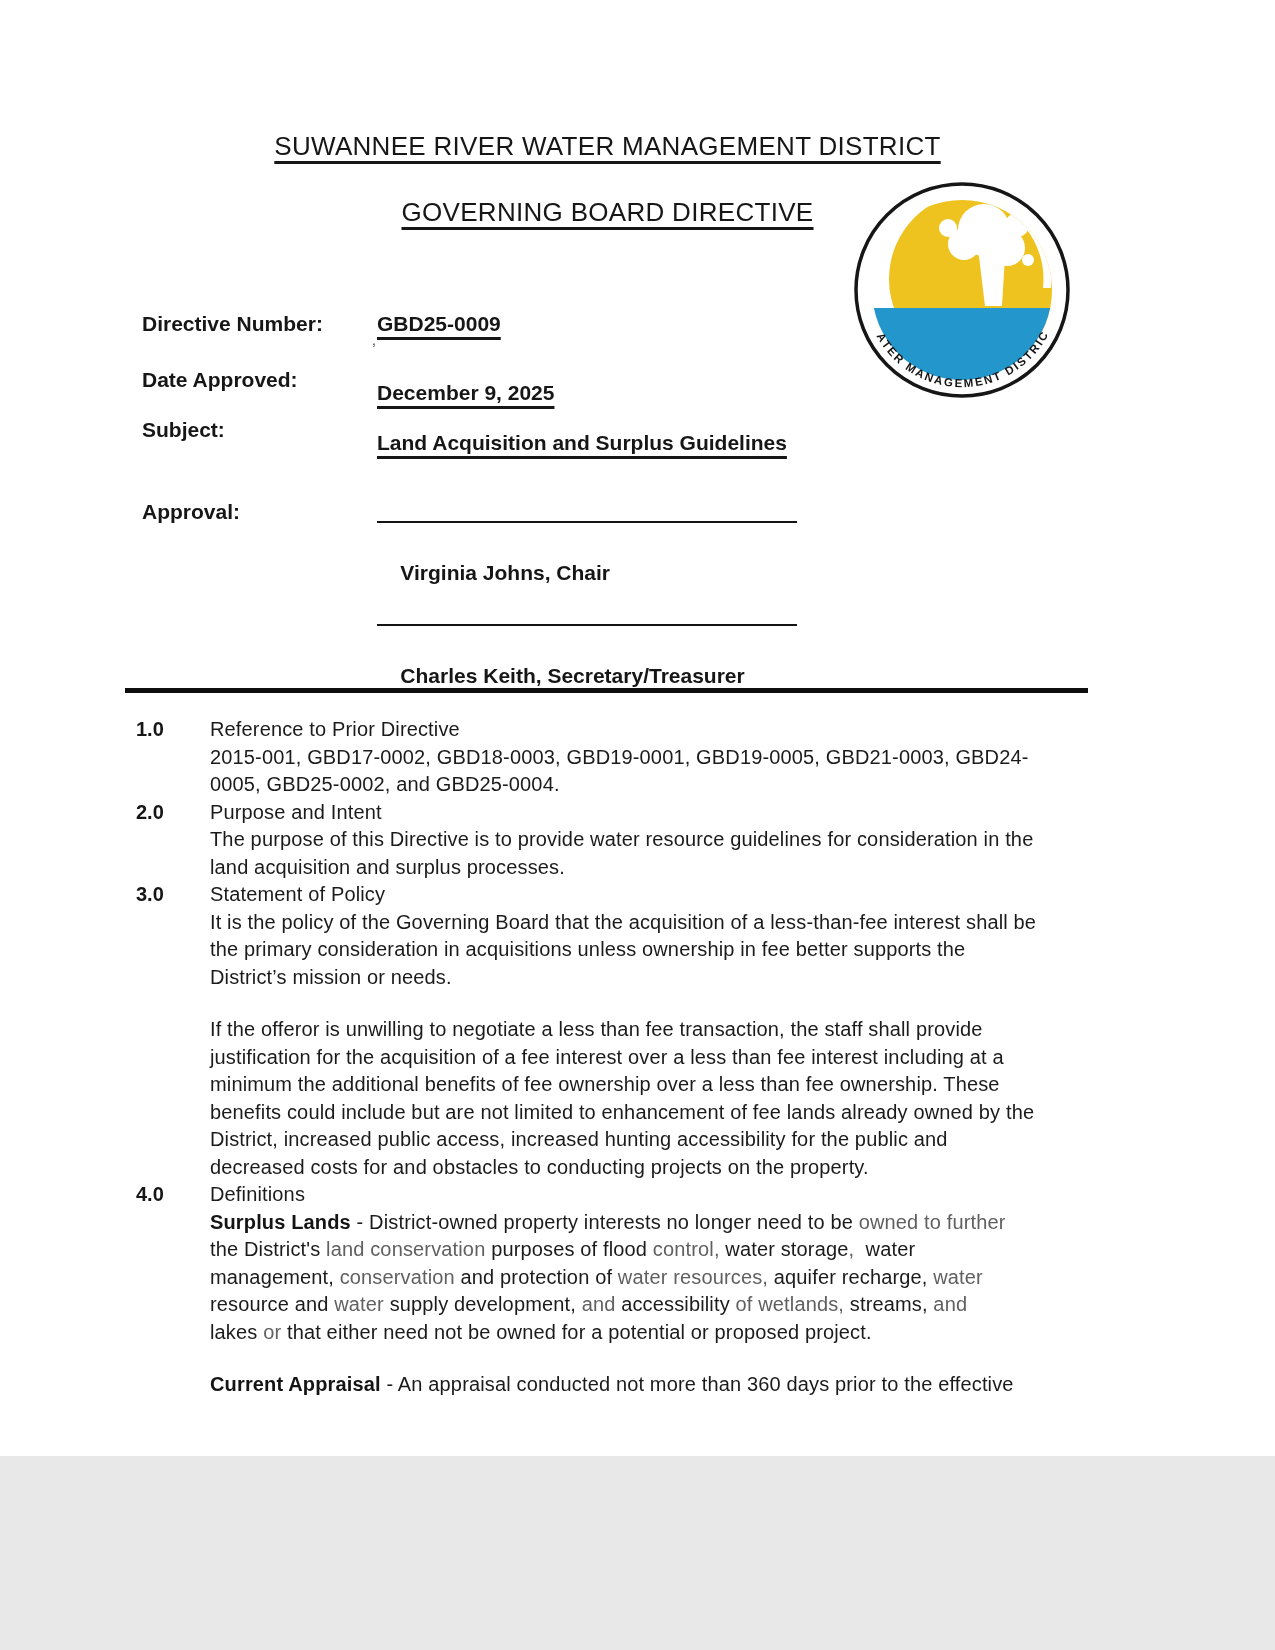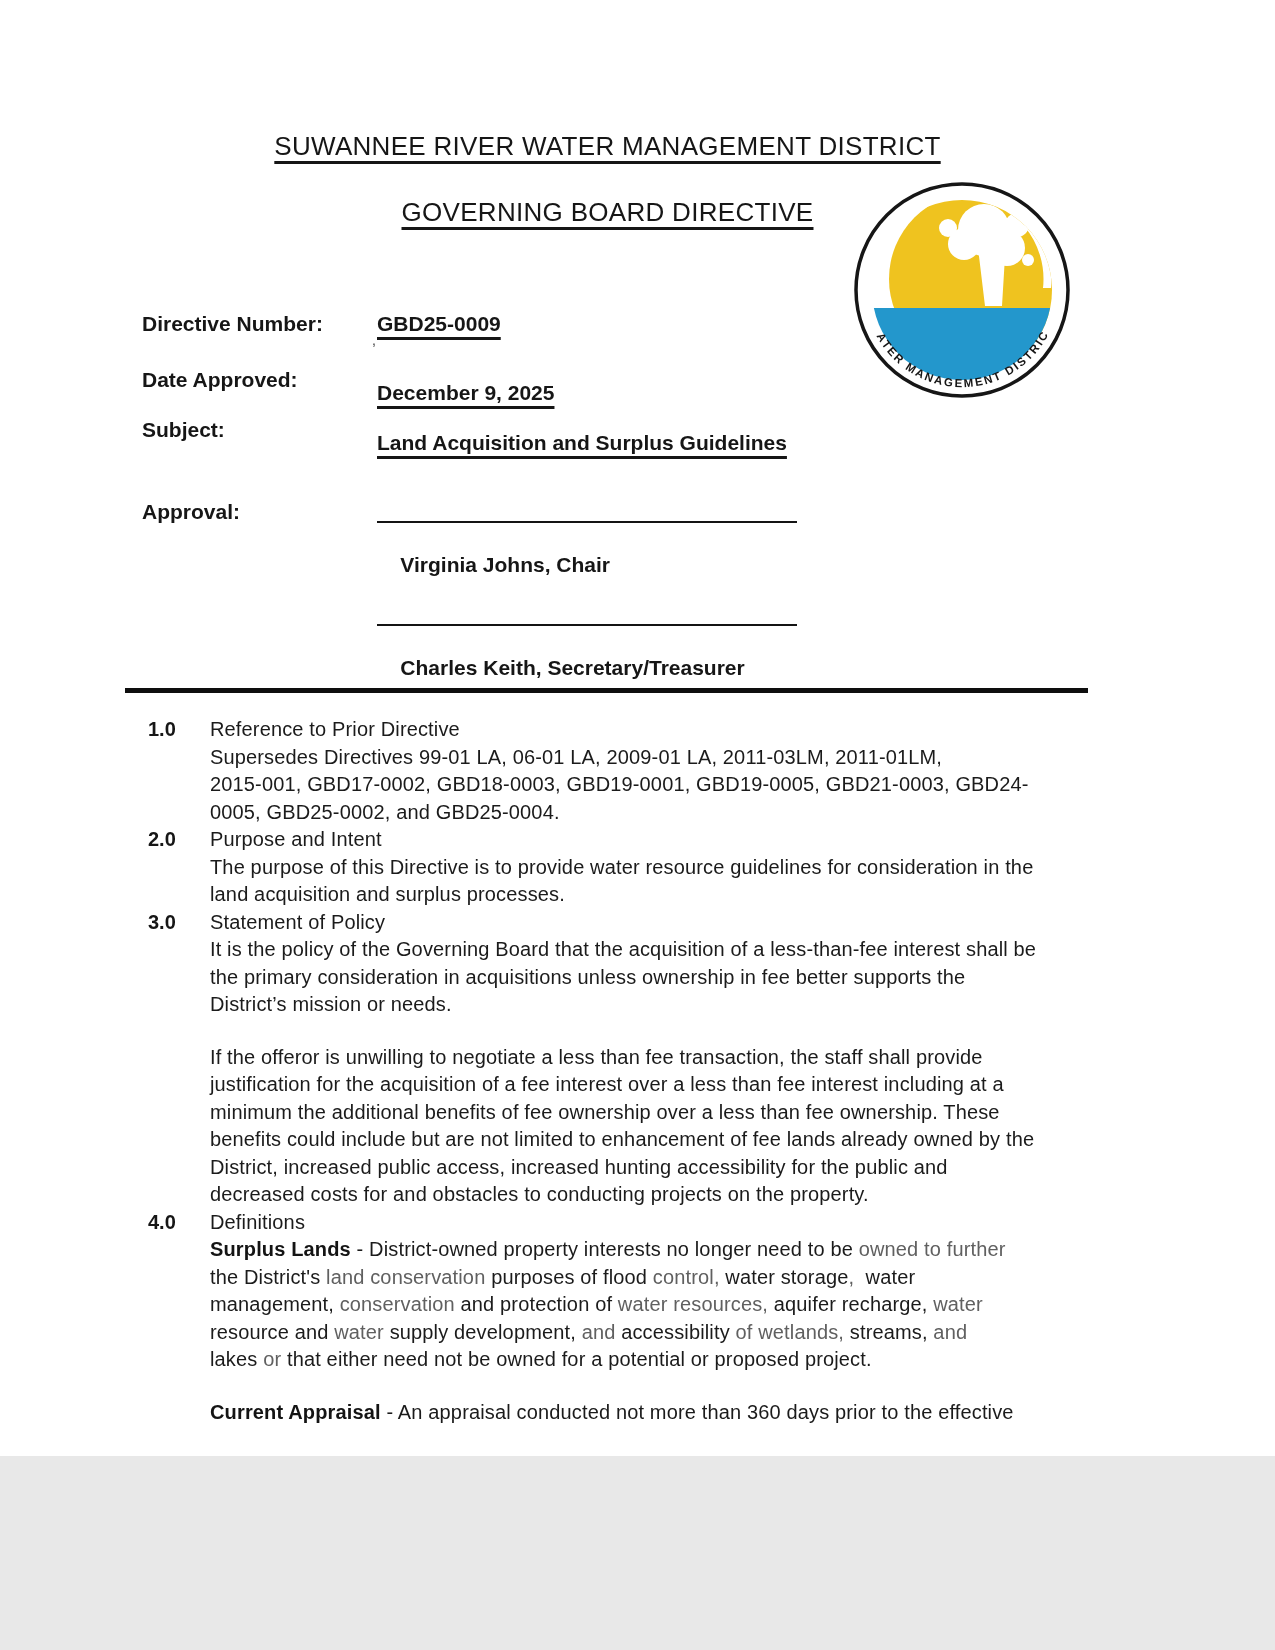--- a/index.html
+++ b/index.html
@@ -28,30 +28,30 @@
   .logo{position:absolute;left:852px;top:180px;width:220px;height:220px;}
   
   .meta-label{position:absolute;left:142px;font-size:21px;font-weight:700;color:#161616;white-space:pre;}
   .meta-value{
     position:absolute;left:377px;font-size:21px;font-weight:700;color:#161616;white-space:pre;
     text-decoration:underline;text-decoration-thickness:3px;text-underline-offset:6px;
   }
   .stray-mark{position:absolute;left:372px;top:332px;font-size:14px;color:#3c3c3c;}
   .sig-block{
     position:absolute;left:377px;width:420px;
-    border-top:2.5px solid #141414;padding-top:6px;
+    border-top:2.5px solid #141414;padding-top:14px;
     font-size:21px;font-weight:700;color:#161616;white-space:pre;
   }
   
   .rule{position:absolute;left:125px;top:688px;width:963px;height:5px;background:#0e0e0e;}
   
   .sections{position:absolute;left:132px;top:716px;width:1000px;font-size:20px;line-height:27.5px;}
   .section{position:relative;padding-left:78px;}
   .section:first-child{margin-top:0;}
-  .sec-num{position:absolute;left:16px;top:0;font-weight:700;color:#161616;}
+  .sec-num{position:absolute;left:4px;top:0;font-weight:700;color:#161616;}
   .sec-title{font-weight:400;color:#161616;white-space:pre;}
   .para{margin-top:25px;}
   .para.first{margin-top:0;}
   .t-line{white-space:pre;letter-spacing:.15px;color:#1b1b1b;}
   .t-line .b{font-weight:700;color:#141414;}
   .t-line .m{color:#606060;}
   
   .footer-right{
     position:absolute;left:935px;top:1508px;width:175px;text-align:center;
     font-size:21px;line-height:28px;color:#1b1b1b;
@@ -122,21 +122,20 @@
     <span>Charles Keith, Secretary/Treasurer</span>
   </div>
 
   <div class="rule"></div>
 
   <div class="sections" id="sections-root">
       <div class="section">
         <span class="sec-num">1.0</span>
         <div class="sec-title t-line">Reference to Prior Directive</div>
         <div class="para first">
-          <div class="t-line"><span>Supersedes Directives 99-01 LA, 06-01 LA, 2009-01 LA, 2011-03LM, 2011-01LM,</span></div>
           <div class="t-line"><span>2015-001, GBD17-0002, GBD18-0003, GBD19-0001, GBD19-0005, GBD21-0003, GBD24-</span></div>
           <div class="t-line"><span>0005, GBD25-0002, and GBD25-0004.</span></div>
         </div>
       </div>
       <div class="section">
         <span class="sec-num">2.0</span>
         <div class="sec-title t-line">Purpose and Intent</div>
         <div class="para first">
           <div class="t-line"><span>The purpose of this Directive is to provide water resource guidelines for consideration in the</span></div>
           <div class="t-line"><span>land acquisition and surplus processes.</span></div>

